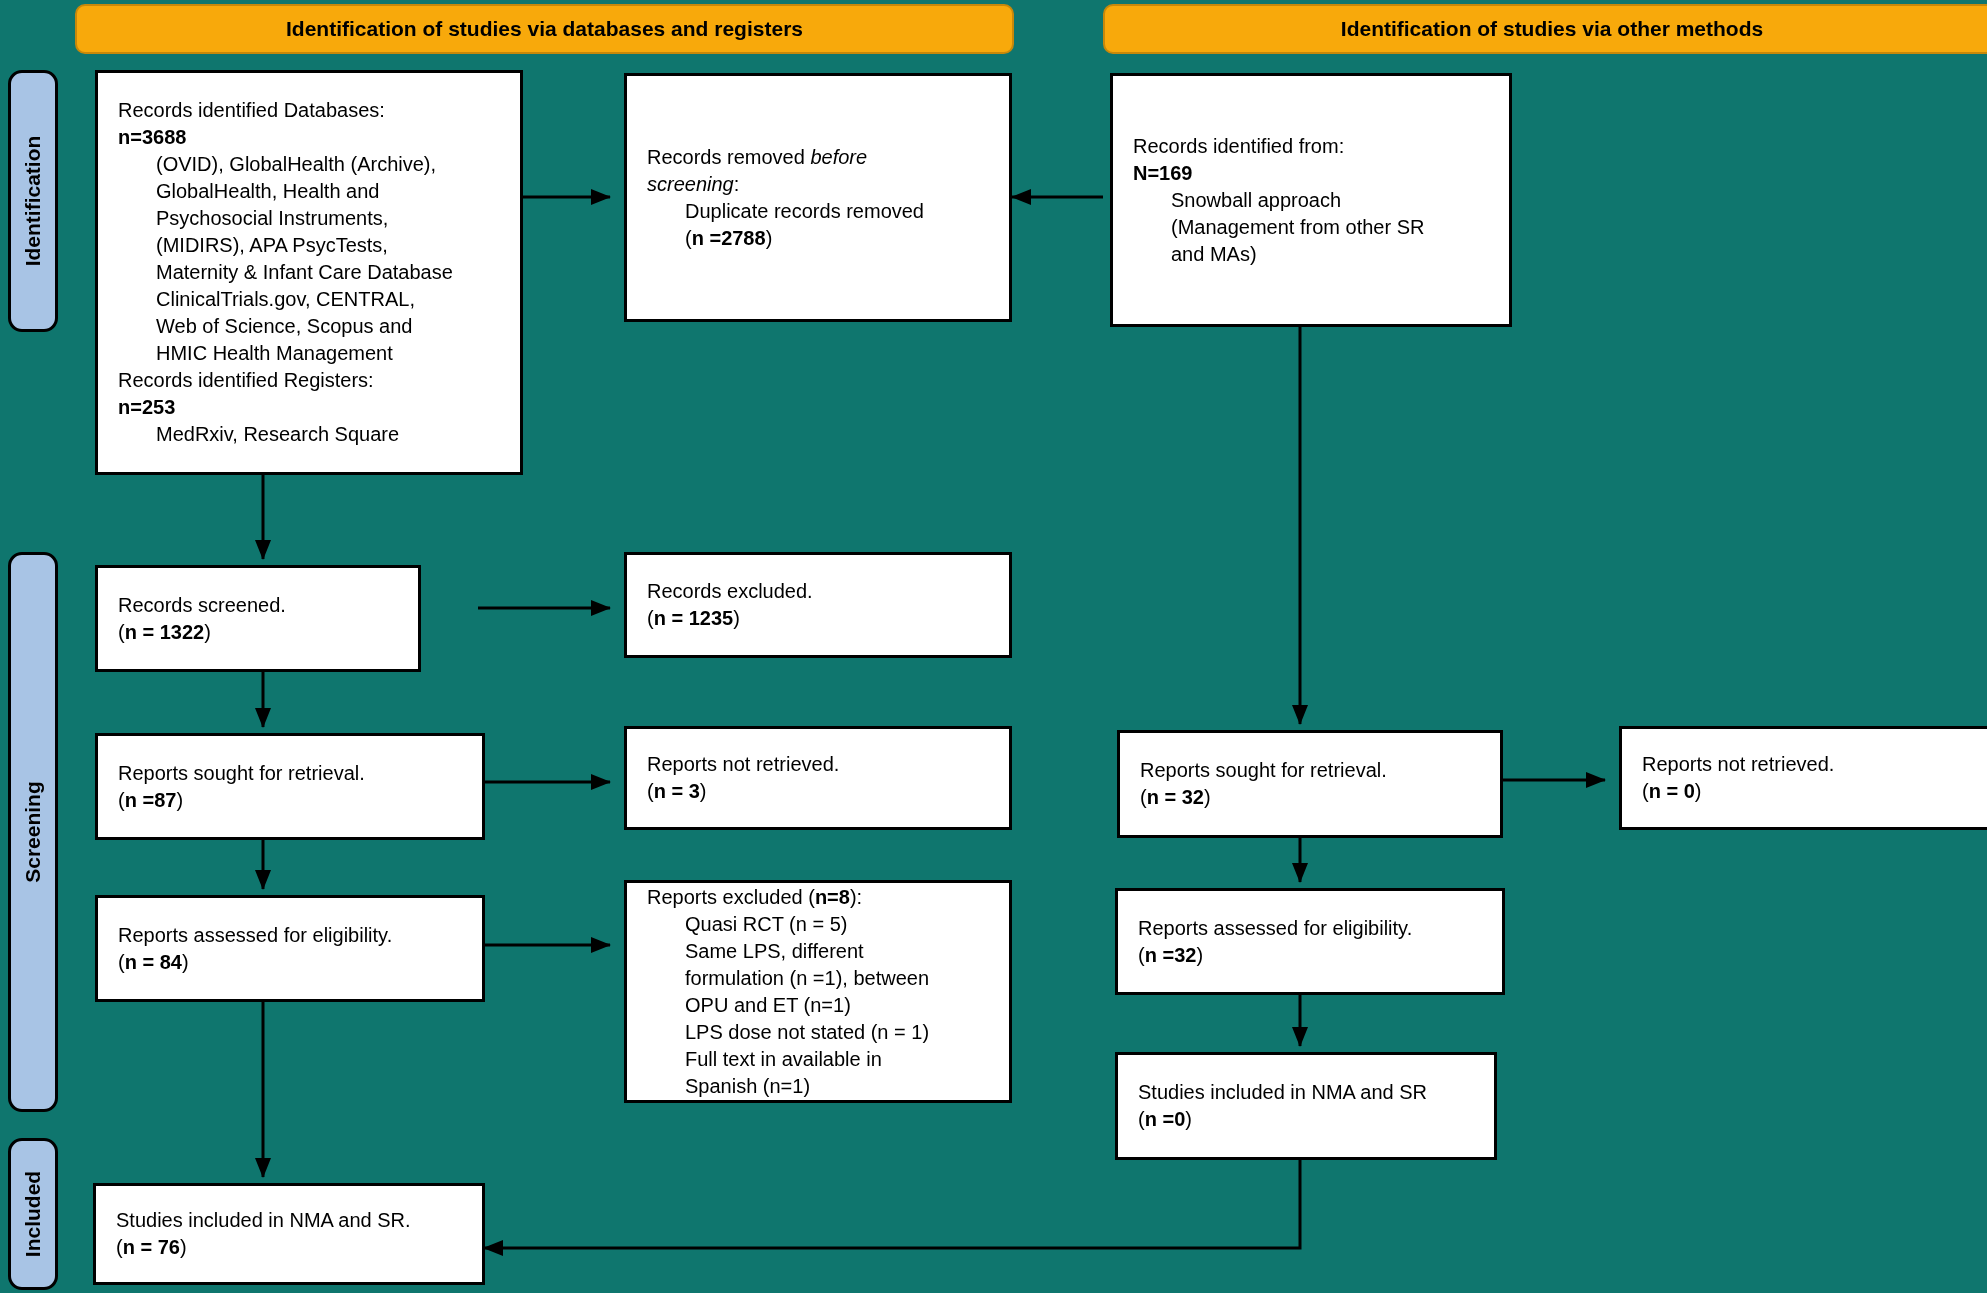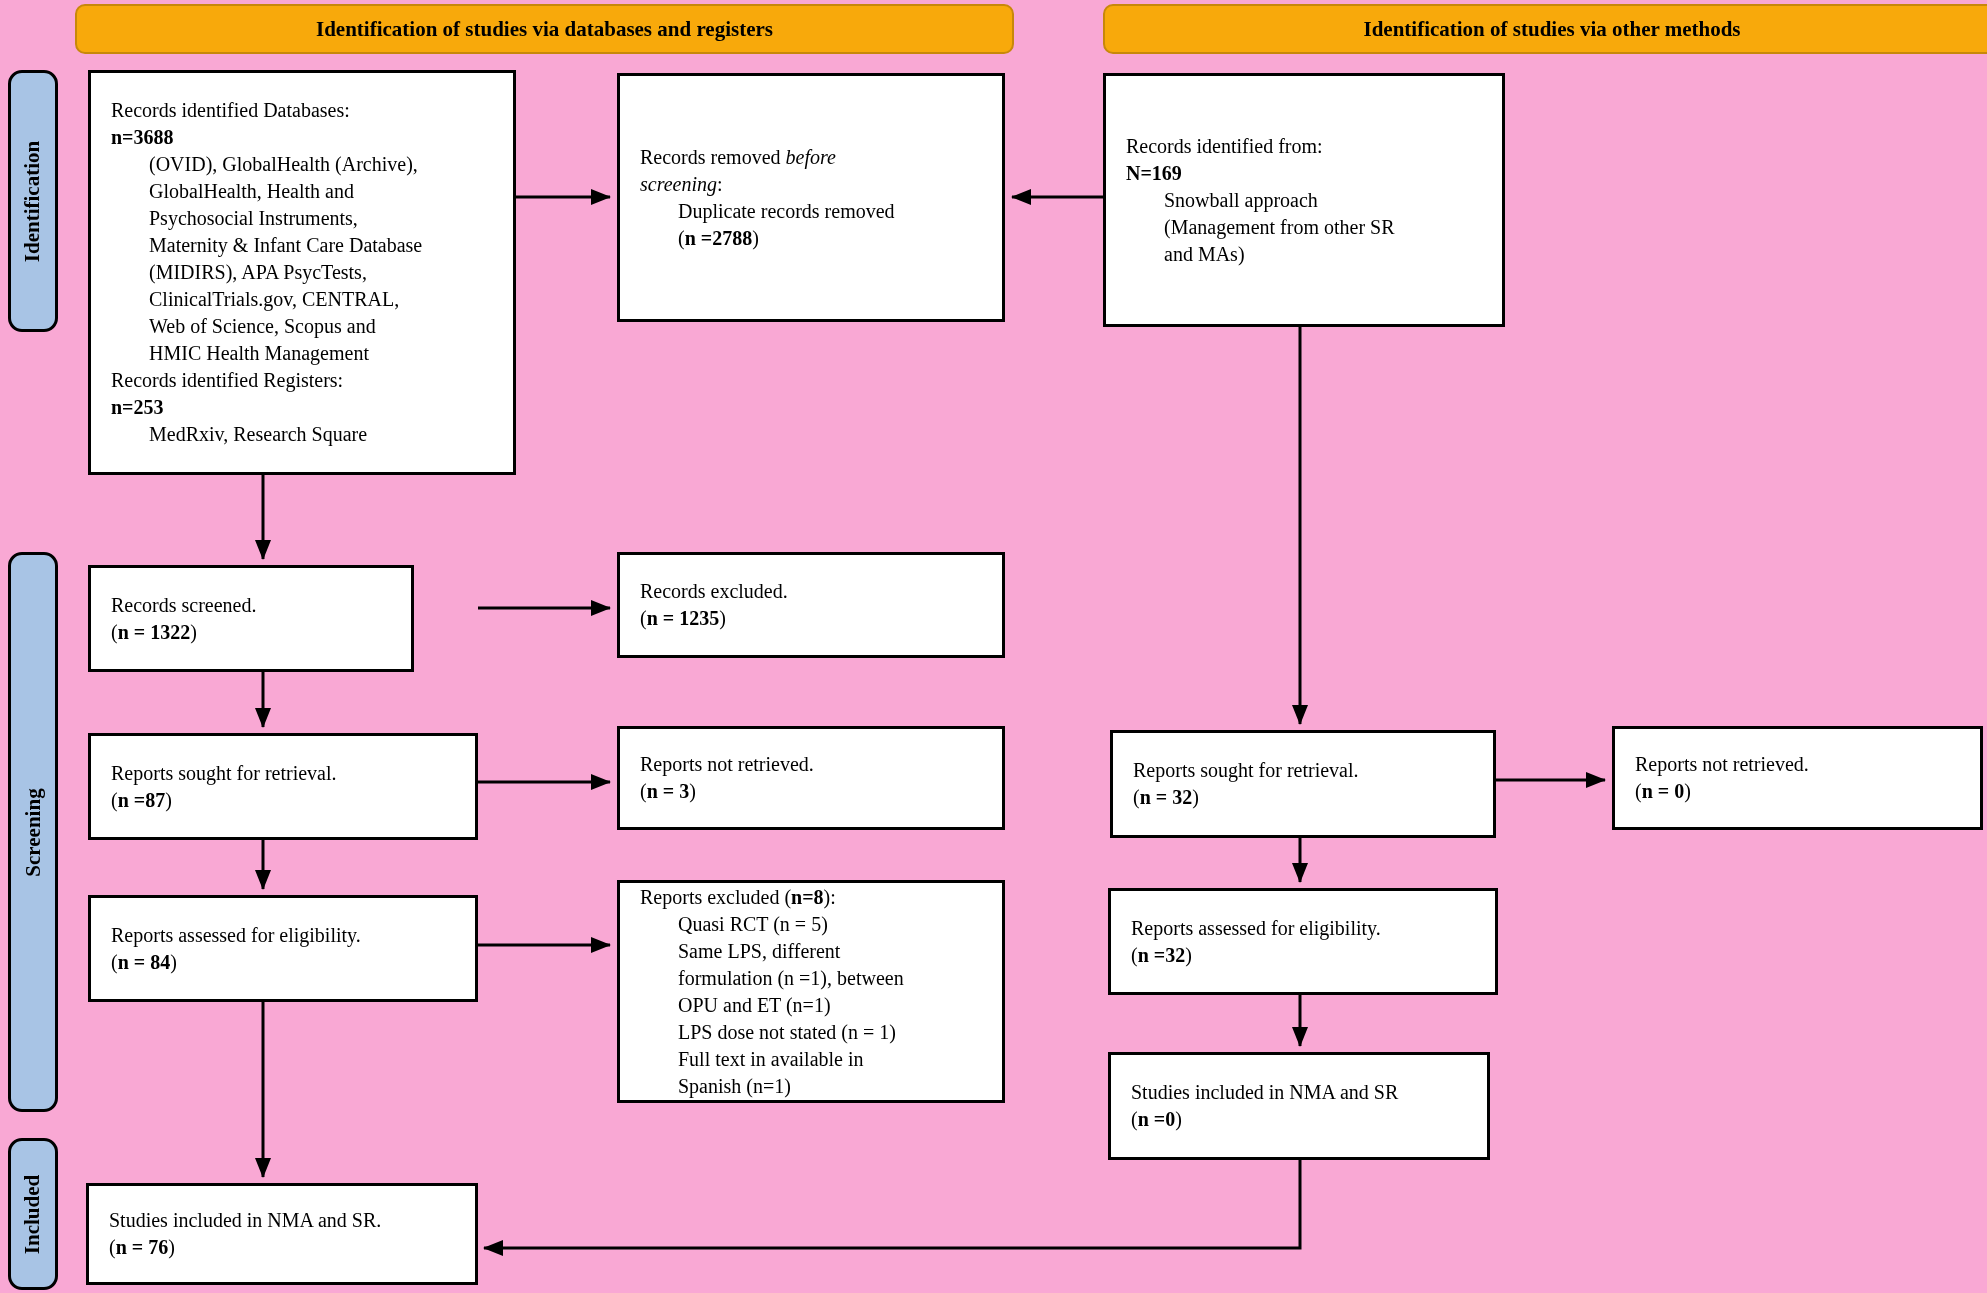--- a/index.html
+++ b/index.html
@@ -1,27 +1,27 @@
 <!DOCTYPE html>
 <html><head>
 <meta charset="utf-8">
 <title>Flow Diagram</title>
 <style>
   html,body{margin:0;padding:0;background:#fff;}
-  .canvas{position:relative;width:1987px;height:1293px;background:#f9a8d4;
-          font-family:Liberation Serif, serif;color:#000;overflow:hidden;}
+  .canvas{position:relative;width:1987px;height:1293px;background:#0f766e;
+          font-family:Liberation Sans, sans-serif;color:#000;overflow:hidden;}
   .hdr{position:absolute;background:#F8A90B;border:2px solid #C8880A;border-radius:10px;
        display:flex;align-items:center;justify-content:center;
        font-weight:bold;font-size:21px;box-sizing:border-box;text-align:center;}
   .side{position:absolute;background:#A8C4E5;border:3px solid #000;border-radius:14px;
         display:flex;align-items:center;justify-content:center;box-sizing:border-box;}
   .side span{transform:rotate(-90deg);white-space:nowrap;font-weight:bold;font-size:21px;}
   .box{position:absolute;background:#fff;border:3px solid #000;box-sizing:border-box;
        display:flex;flex-direction:column;justify-content:center;
-       padding:6px 8px 6px 20px;font-size:20px;line-height:27px;}
+       padding:6px 8px 6px 20px;font-size:20px;line-height:27px;margin-left:7px;}
   .line{white-space:nowrap;}
   .line.ind{padding-left:38px;}
   .b{font-weight:bold;}
   .i{font-style:italic;}
   svg.arrows{position:absolute;left:0;top:0;}
 </style>
 </head>
 <body>
 
 <div class="canvas">
@@ -63,22 +63,22 @@
     </g>
   </svg>
 
   <div class="box" style="left:88px;top:70px;width:428px;height:405px">
     <div>
         <div class="line"><span>Records identified Databases:</span></div>
         <div class="line"><span class="b">n=3688</span></div>
         <div class="line ind"><span>(OVID), GlobalHealth (Archive),</span></div>
         <div class="line ind"><span>GlobalHealth, Health and</span></div>
         <div class="line ind"><span>Psychosocial Instruments,</span></div>
+        <div class="line ind"><span>(MIDIRS), APA PsycTests,</span></div>
         <div class="line ind"><span>Maternity &amp; Infant Care Database</span></div>
-        <div class="line ind"><span>(MIDIRS), APA PsycTests,</span></div>
         <div class="line ind"><span>ClinicalTrials.gov, CENTRAL,</span></div>
         <div class="line ind"><span>Web of Science, Scopus and</span></div>
         <div class="line ind"><span>HMIC Health Management</span></div>
         <div class="line"><span>Records identified Registers:</span></div>
         <div class="line"><span class="b">n=253</span></div>
         <div class="line ind"><span>MedRxiv, Research Square</span></div>
       </div>
   </div>
   <div class="box" style="left:88px;top:565px;width:326px;height:107px">
     <div>

